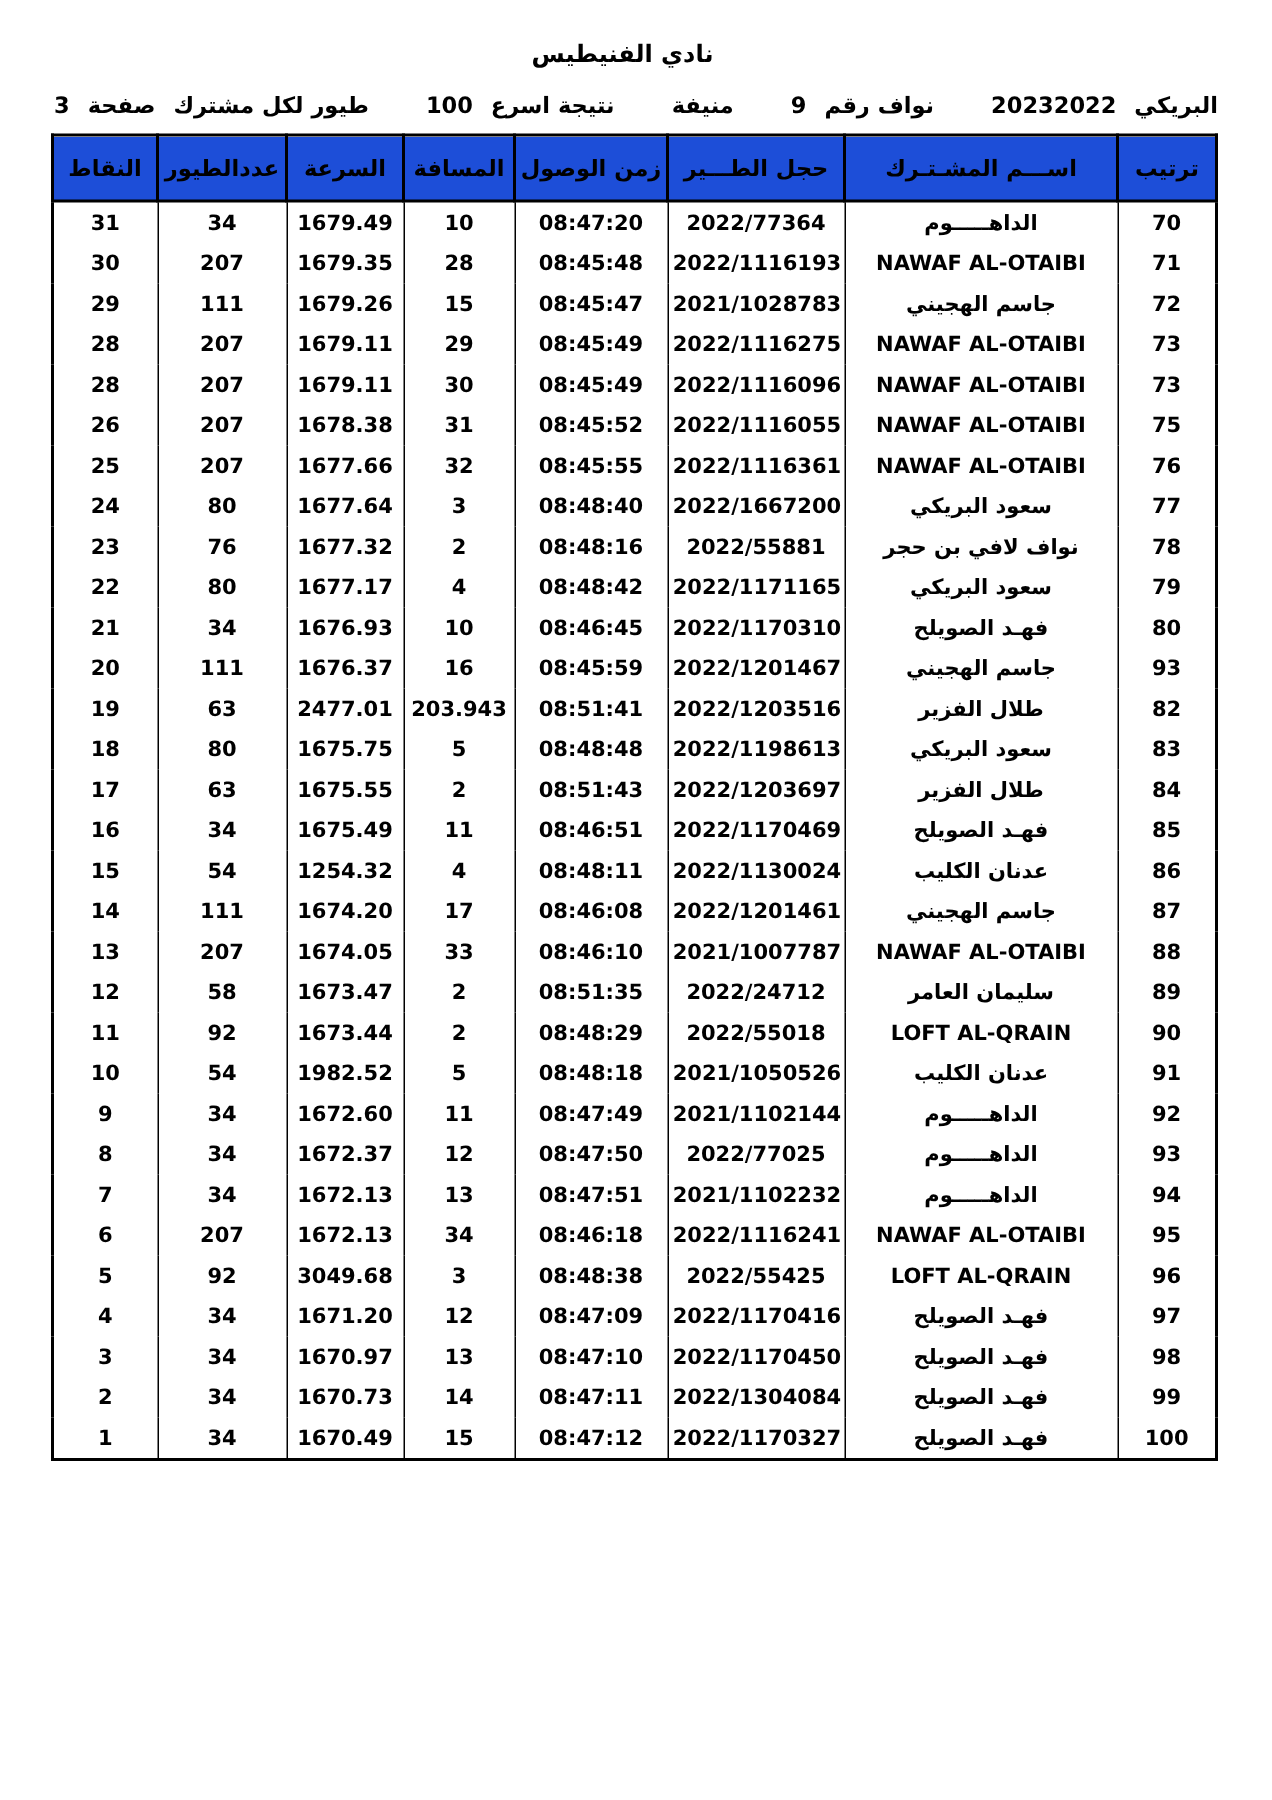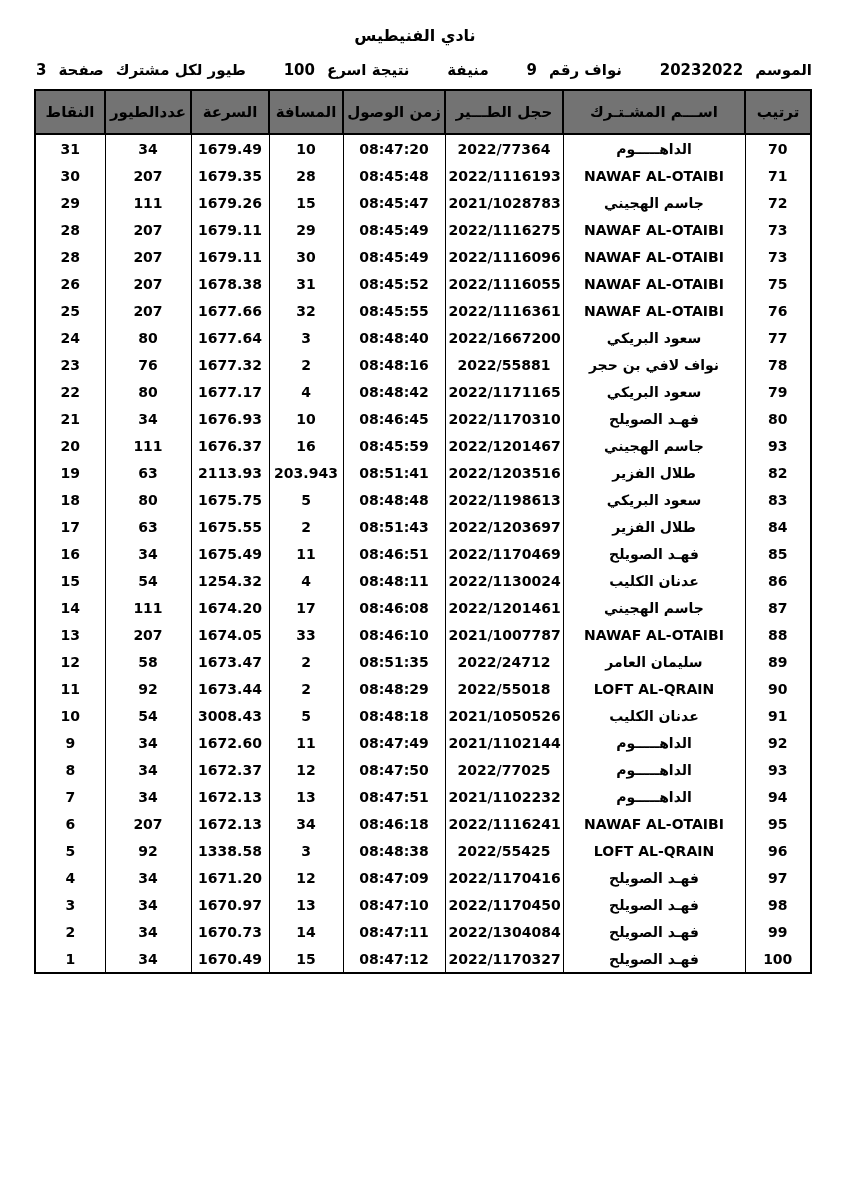--- a/index.html
+++ b/index.html
@@ -40,21 +40,21 @@
     gap: 12px;
     white-space: nowrap;
   }
   table.results {
     width: 776px;
     border-collapse: collapse;
     table-layout: fixed;
     border: 2px solid #000;
   }
   table.results th {
-    background: #737373;
+    background: #1d4ed8;
     border: 2px solid #000;
     font-weight: bold;
     font-size: 15px;
     height: 38px;
     padding: 2px 3px;
     text-align: center;
     white-space: nowrap;
     overflow: hidden;
     margin-left: 24px;
   }
@@ -82,21 +82,21 @@
 </style>
 </head>
 <body>
 
 <div class="page">
 
   <div class="doc-title">نادي الفنيطيس</div>
 
   <div class="meta-line">
     <div class="meta-group">
-      <span>الموسم</span>
+      <span>البريكي</span>
       <span>20232022</span>
     </div>
     <div class="meta-group">
       <span>نواف رقم</span>
       <span>9</span>
     </div>
     <div class="meta-group">
       <span>منيفة</span>
     </div>
     <div class="meta-group">
@@ -253,21 +253,21 @@
           <td class="c5">1676.37</td>
           <td class="c6">111</td>
           <td class="c7">20</td>
         </tr>
         <tr>
           <td class="c0">82</td>
           <td class="c1">طلال الفزير</td>
           <td class="c2">2022/1203516</td>
           <td class="c3">08:51:41</td>
           <td class="c4">203.943</td>
-          <td class="c5">2113.93</td>
+          <td class="c5">2477.01</td>
           <td class="c6">63</td>
           <td class="c7">19</td>
         </tr>
         <tr>
           <td class="c0">83</td>
           <td class="c1">سعود البريكي</td>
           <td class="c2">2022/1198613</td>
           <td class="c3">08:48:48</td>
           <td class="c4">5</td>
           <td class="c5">1675.75</td>
@@ -343,21 +343,21 @@
           <td class="c5">1673.44</td>
           <td class="c6">92</td>
           <td class="c7">11</td>
         </tr>
         <tr>
           <td class="c0">91</td>
           <td class="c1">عدنان الكليب</td>
           <td class="c2">2021/1050526</td>
           <td class="c3">08:48:18</td>
           <td class="c4">5</td>
-          <td class="c5">3008.43</td>
+          <td class="c5">1982.52</td>
           <td class="c6">54</td>
           <td class="c7">10</td>
         </tr>
         <tr>
           <td class="c0">92</td>
           <td class="c1">الداهـــــوم</td>
           <td class="c2">2021/1102144</td>
           <td class="c3">08:47:49</td>
           <td class="c4">11</td>
           <td class="c5">1672.60</td>
@@ -393,21 +393,21 @@
           <td class="c5">1672.13</td>
           <td class="c6">207</td>
           <td class="c7">6</td>
         </tr>
         <tr>
           <td class="c0">96</td>
           <td class="c1">LOFT AL-QRAIN</td>
           <td class="c2">2022/55425</td>
           <td class="c3">08:48:38</td>
           <td class="c4">3</td>
-          <td class="c5">1338.58</td>
+          <td class="c5">3049.68</td>
           <td class="c6">92</td>
           <td class="c7">5</td>
         </tr>
         <tr>
           <td class="c0">97</td>
           <td class="c1">فهـد الصويلح</td>
           <td class="c2">2022/1170416</td>
           <td class="c3">08:47:09</td>
           <td class="c4">12</td>
           <td class="c5">1671.20</td>

